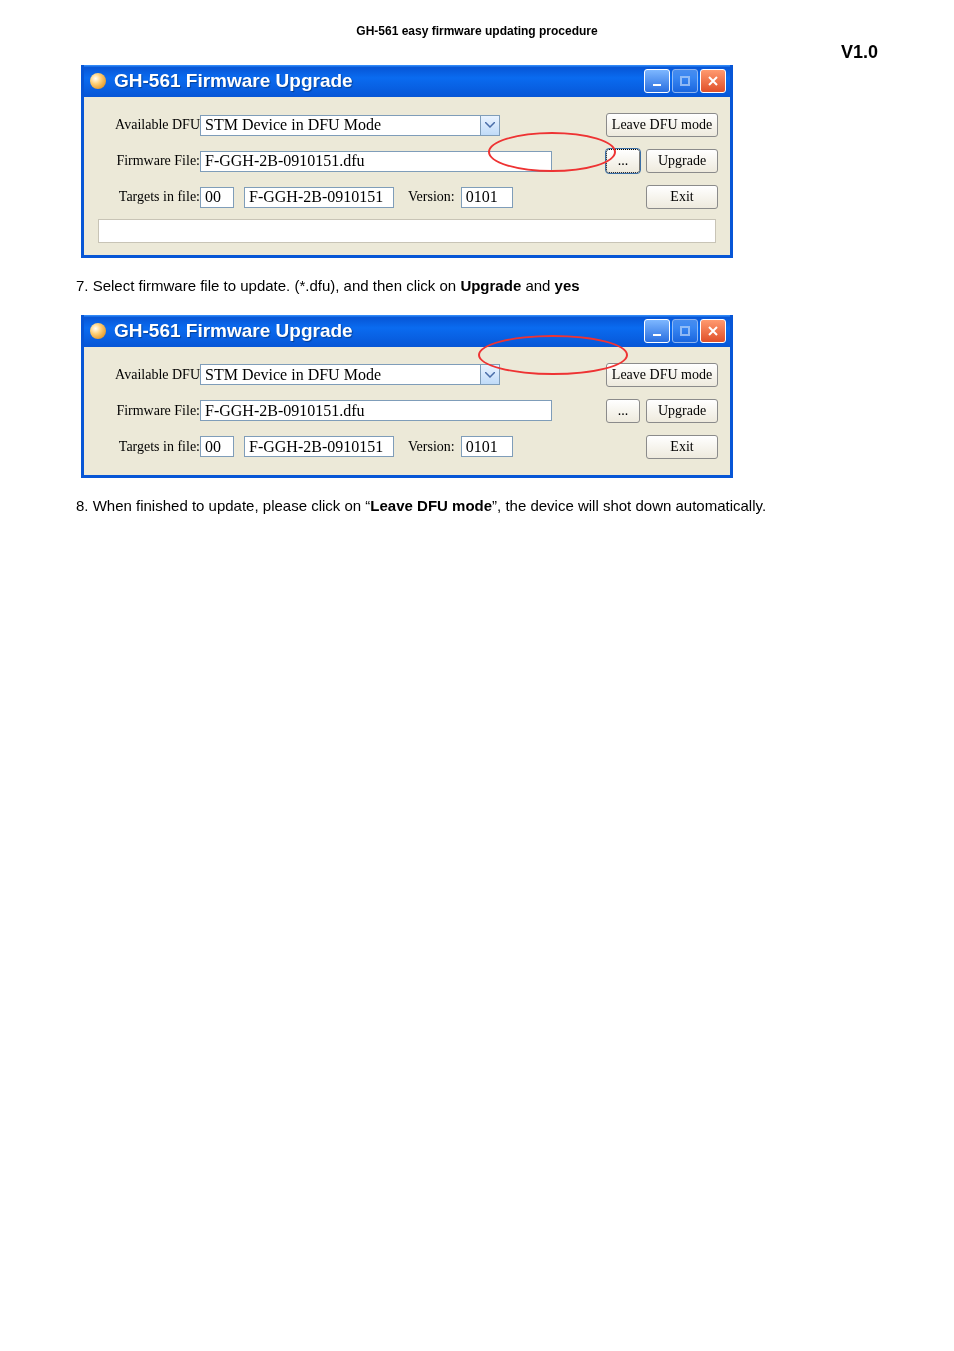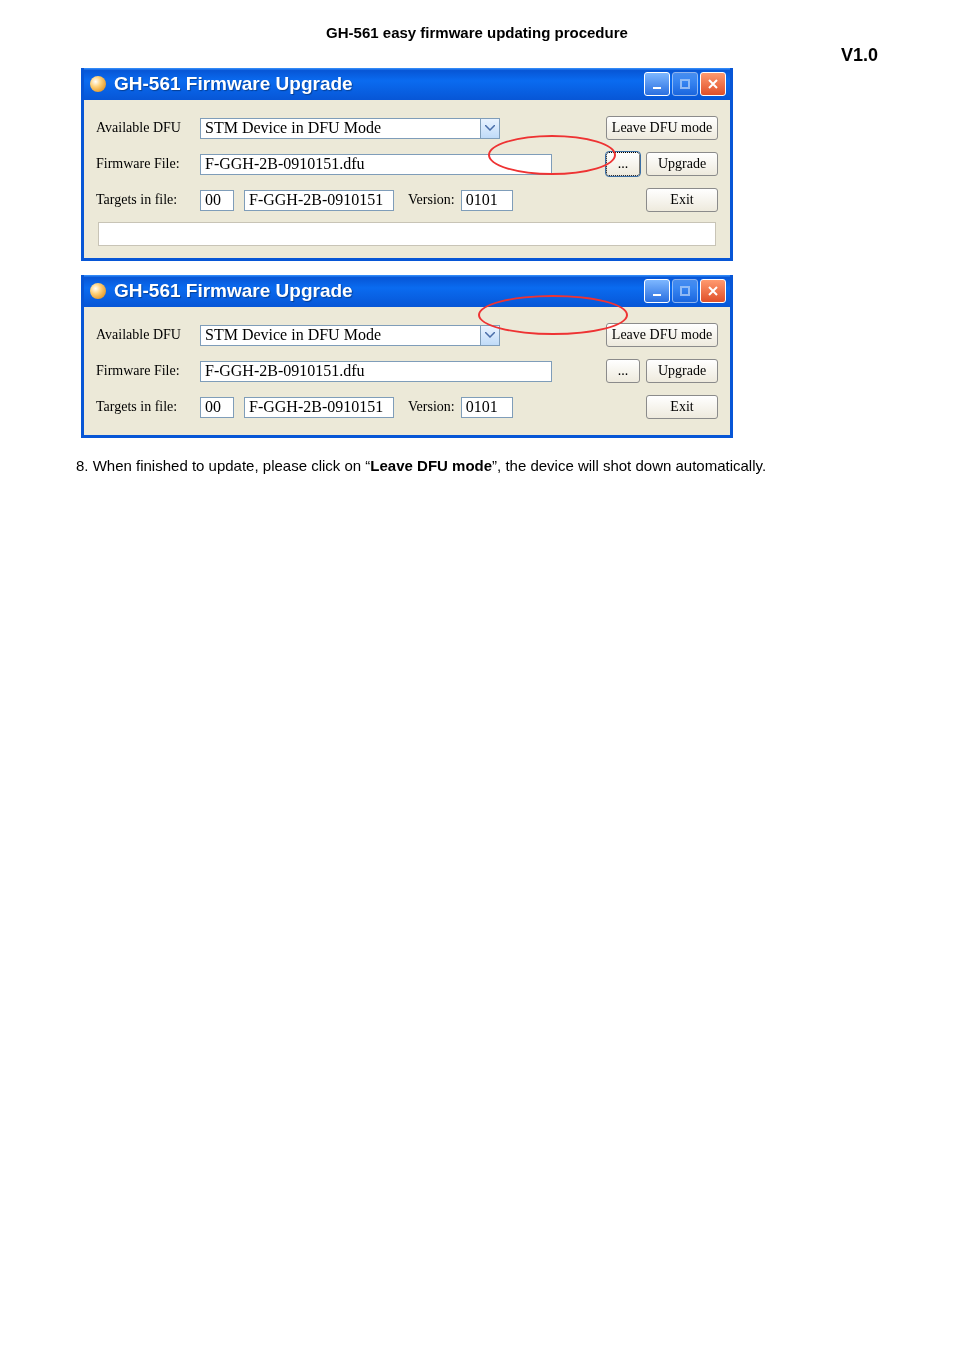--- a/index.html
+++ b/index.html
@@ -7,21 +7,21 @@
     padding: 0;
     background: #ffffff;
     font-family: Arial, Helvetica, sans-serif;
     width: 954px;
   }
   .page {
     padding: 24px 76px 40px 76px;
   }
   .doc-title {
     font-weight: bold;
-    font-size: 15px;
+    font-size: 12px;
     text-align: center;
     margin: 0 0 4px 0;
   }
   .version {
     font-weight: bold;
     font-size: 18px;
     text-align: right;
     margin: 0 0 2px 0;
   }
 
@@ -66,20 +66,21 @@
   .xp-ctrl.close { background: linear-gradient(to bottom,#ff9a6f,#e0502a); }
   .xp-ctrl svg { display:block; }
 
   .xp-client {
     padding: 10px 12px 10px 12px;
   }
   .row {
     display: flex;
     align-items: center;
     height: 36px;
+    text-align: right;
   }
   .lbl {
     width: 104px;
     font-family: "Times New Roman", Times, serif;
     font-size: 14px;
     color: #000;
   }
   .sunken {
     background: #ffffff;
     border: 1px solid #7f9db9;
@@ -214,20 +215,23 @@
         <div class="sunken inp-mid">F-GGH-2B-0910151</div>
         <span class="ver-lbl">Version:</span>
         <div class="sunken inp-ver">0101</div>
         <div class="btn btn-exit">Exit</div>
       </div>
       <div class="status-strip"></div>
       <div class="hand-circle" style="left:404px; top:35px; width:124px; height:36px"></div>
     </div>
   </div>
 
+  <div class="body-text">
+    <span>7. Select firmware file to update. (*.dfu), and then click on </span><b>Upgrade</b><span> and </span><b>yes</b>
+  </div>
 
   <div class="xp-window">
     <div class="xp-titlebar">
       <div class="xp-title-icon"></div>
       <div class="xp-title">GH-561 Firmware Upgrade</div>
       <div class="xp-ctrls">
         <div class="xp-ctrl">
           <svg width="12" height="12">
               <rect x="2" y="9" width="8" height="2" fill="#fff"></rect>
             </svg>

